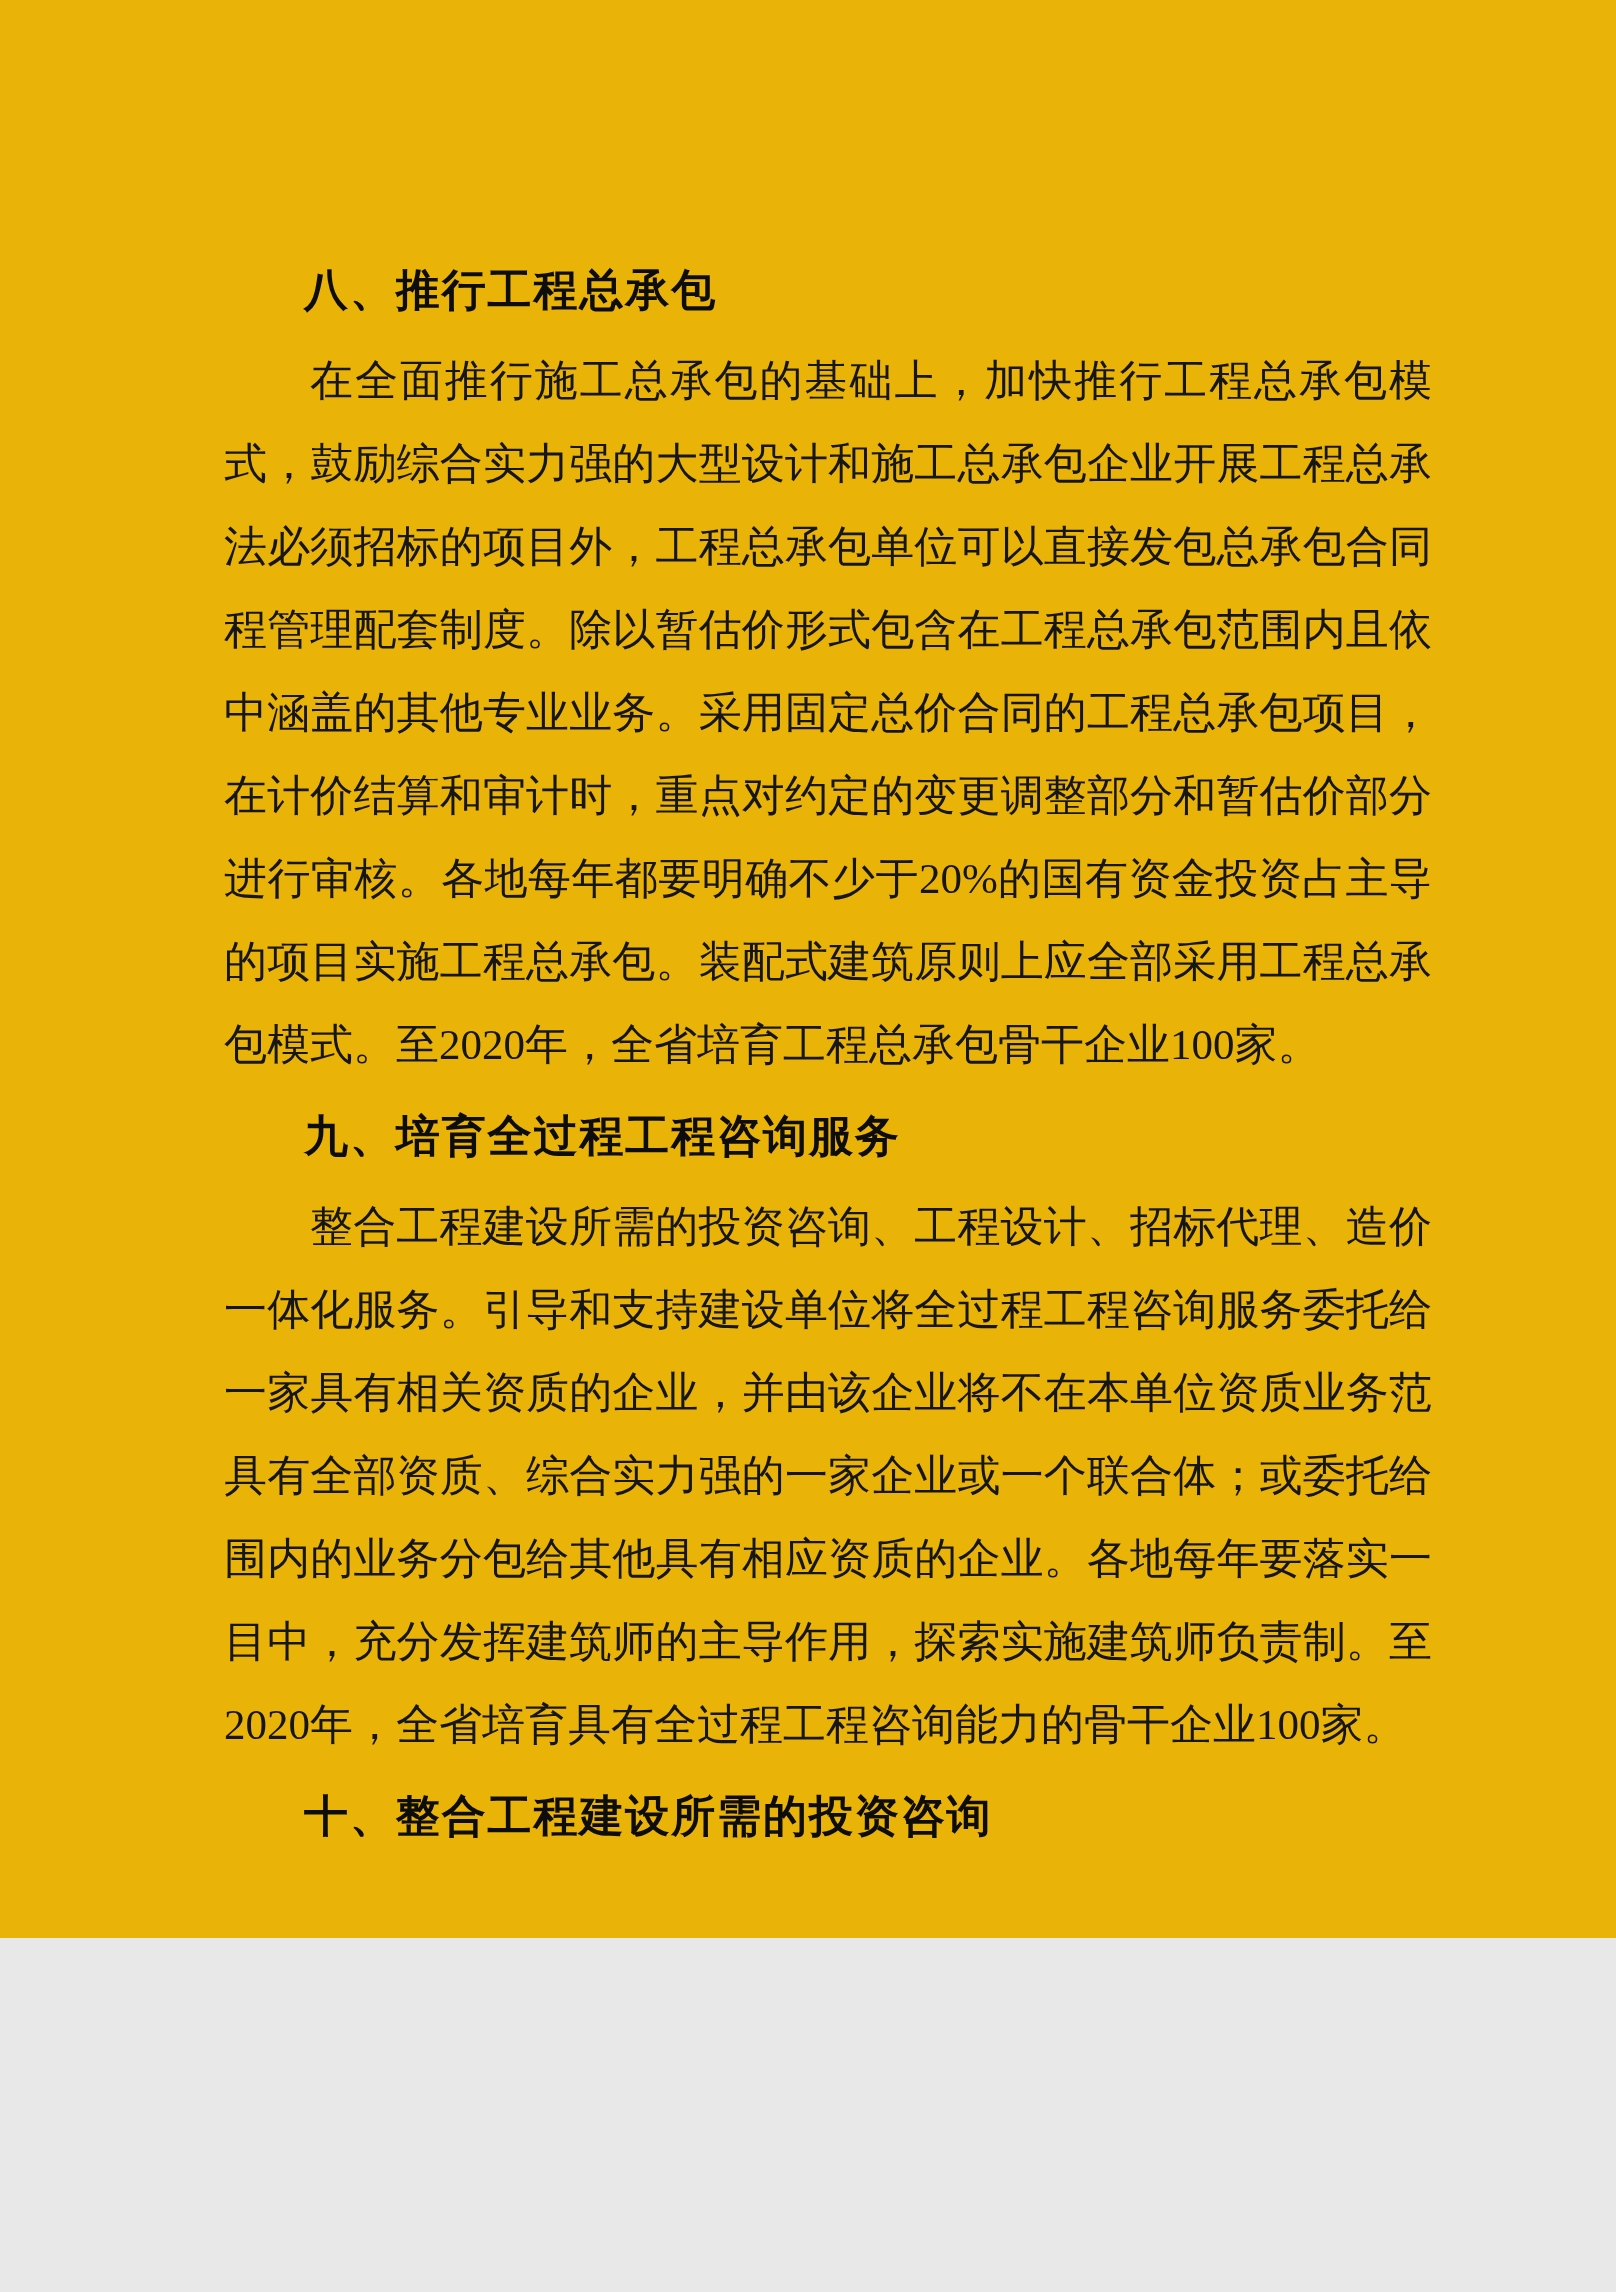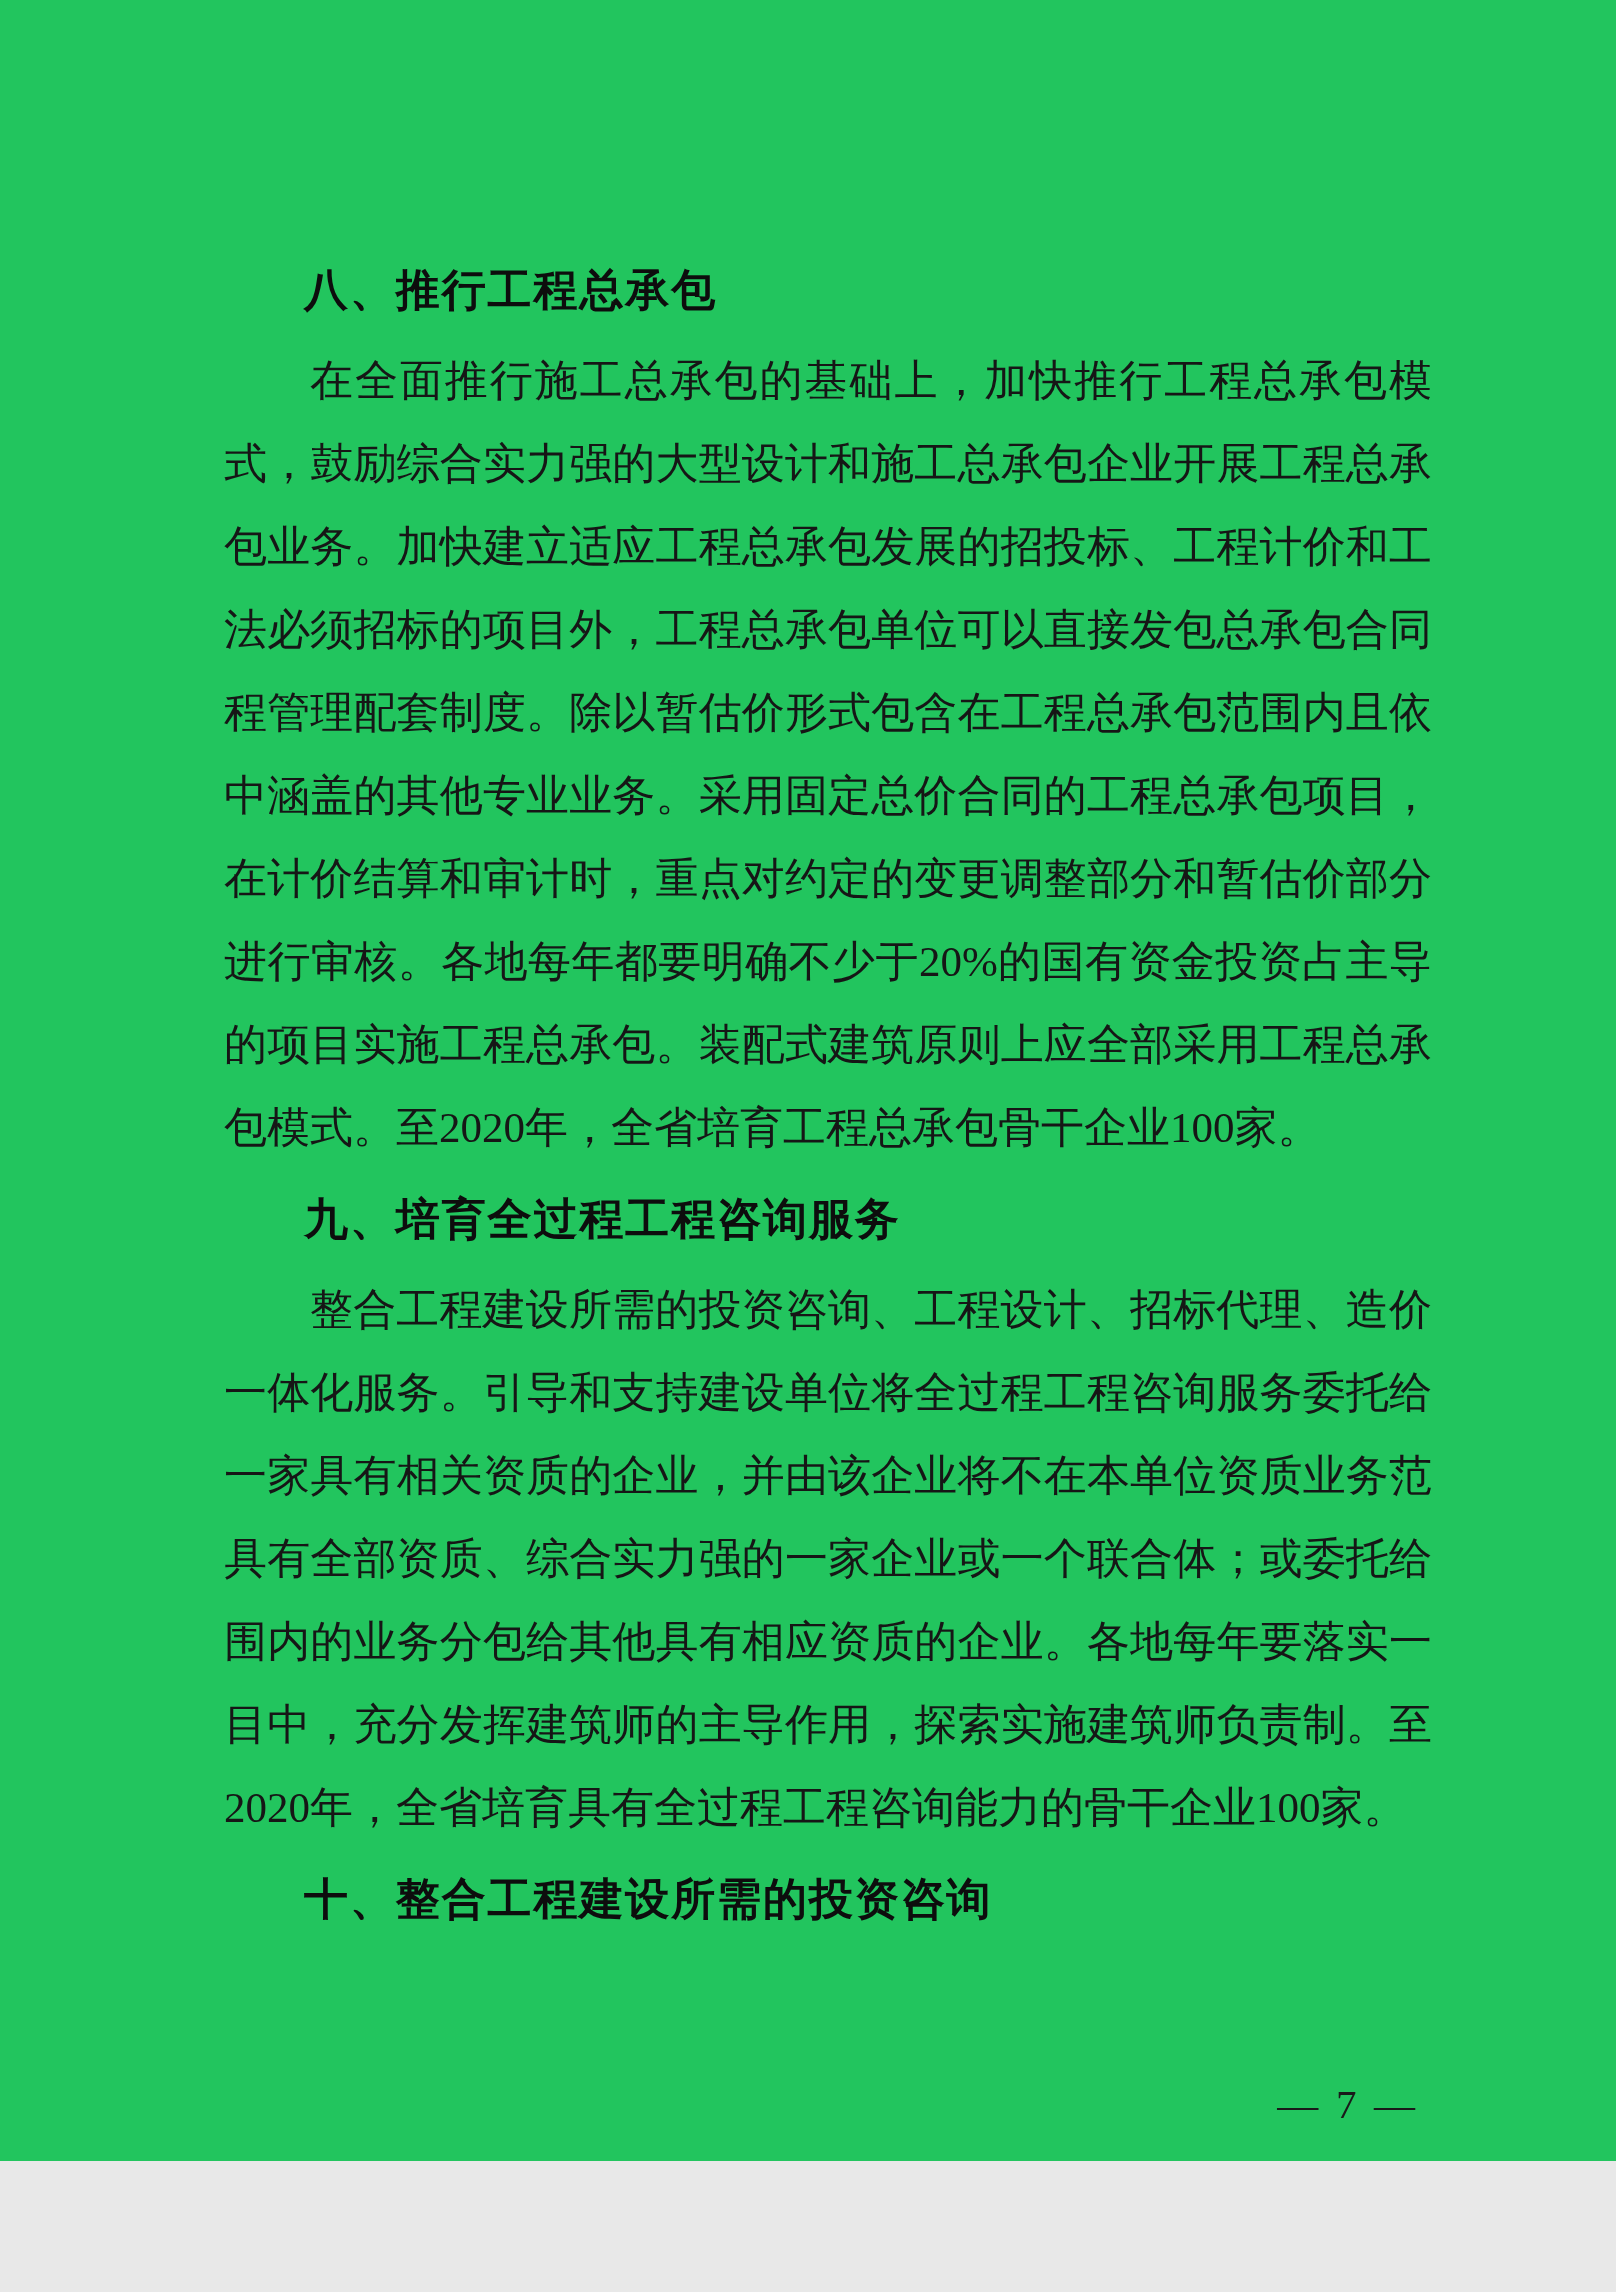--- a/index.html
+++ b/index.html
@@ -3,22 +3,22 @@
 <meta charset="utf-8">
 <style>
   html, body {
     margin: 0;
     padding: 0;
     background: #e8e8e8;
   }
   .page {
     position: relative;
     width: 1617px;
-    height: 2161px;
-    background: #22c55e;
+    height: 1938px;
+    background: #eab308;
     overflow: hidden;
     font-family: "Liberation Serif", serif;
     color: #161616;
   }
   .content {
     position: absolute;
     left: 216px;
     top: 248px;
     width: 1224px;
   }
@@ -63,21 +63,20 @@
 </style>
 </head>
 <body>
 
 <div class="page">
   <div class="content" id="doc-body">
       <div class="heading">八、推行工程总承包</div>
       <div class="paragraph">
         <div class="line first">在全面推行施工总承包的基础上，加快推行工程总承包模</div>
         <div class="line">式，鼓励综合实力强的大型设计和施工总承包企业开展工程总承</div>
-        <div class="line">包业务。加快建立适应工程总承包发展的招投标、工程计价和工</div>
         <div class="line">法必须招标的项目外，工程总承包单位可以直接发包总承包合同</div>
         <div class="line">程管理配套制度。除以暂估价形式包含在工程总承包范围内且依</div>
         <div class="line">中涵盖的其他专业业务。采用固定总价合同的工程总承包项目，</div>
         <div class="line">在计价结算和审计时，重点对约定的变更调整部分和暂估价部分</div>
         <div class="line">进行审核。各地每年都要明确不少于20%的国有资金投资占主导</div>
         <div class="line">的项目实施工程总承包。装配式建筑原则上应全部采用工程总承</div>
         <div class="line last">包模式。至2020年，全省培育工程总承包骨干企业100家。</div>
       </div>
       <div class="heading">九、培育全过程工程咨询服务</div>
       <div class="paragraph">

